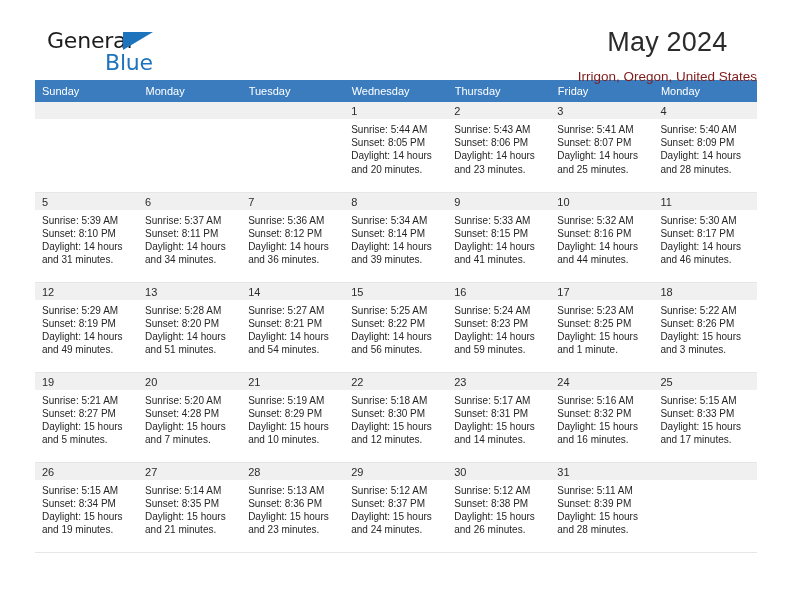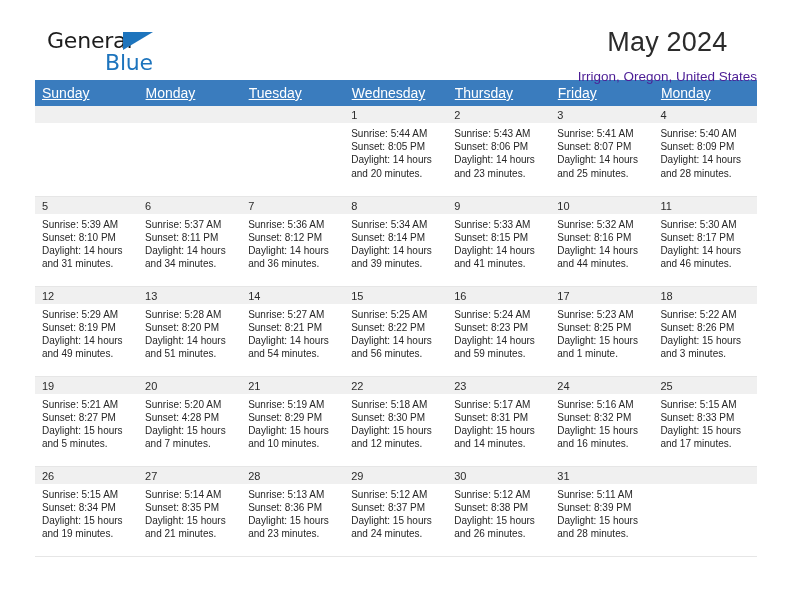--- a/index.html
+++ b/index.html
@@ -71,41 +71,40 @@
   .cal-title {
     font-size: 27px;
     font-weight: normal;
     color: #2b2b2b;
     line-height: 1.05;
     letter-spacing: 0.2px;
   }
   .cal-subtitle {
     margin-top: 13px;
     font-size: 13.5px;
-    color: #4c1d95;
+    color: #7f1d1d;
   }
 
   
   .calendar {
     margin-top: 10px;
     width: 722px;
     border-collapse: collapse;
     table-layout: fixed;
   }
   .calendar th {
     background: #3a7cbe;
     color: #ffffff;
-    font-size: 14px;
+    font-size: 11px;
     font-weight: normal;
     text-align: left;
     padding: 5px 0 5px 7px;
     height: 19px;
     box-sizing: border-box;
     border-right: 1px solid #3a7cbe;
-    text-decoration: underline;
   }
   .calendar td {
     vertical-align: top;
     padding: 0;
     height: 90px;
     box-sizing: border-box;
     border-bottom: 1px solid #e6e6e6;
     background: #ffffff;
   }
   .cell {

